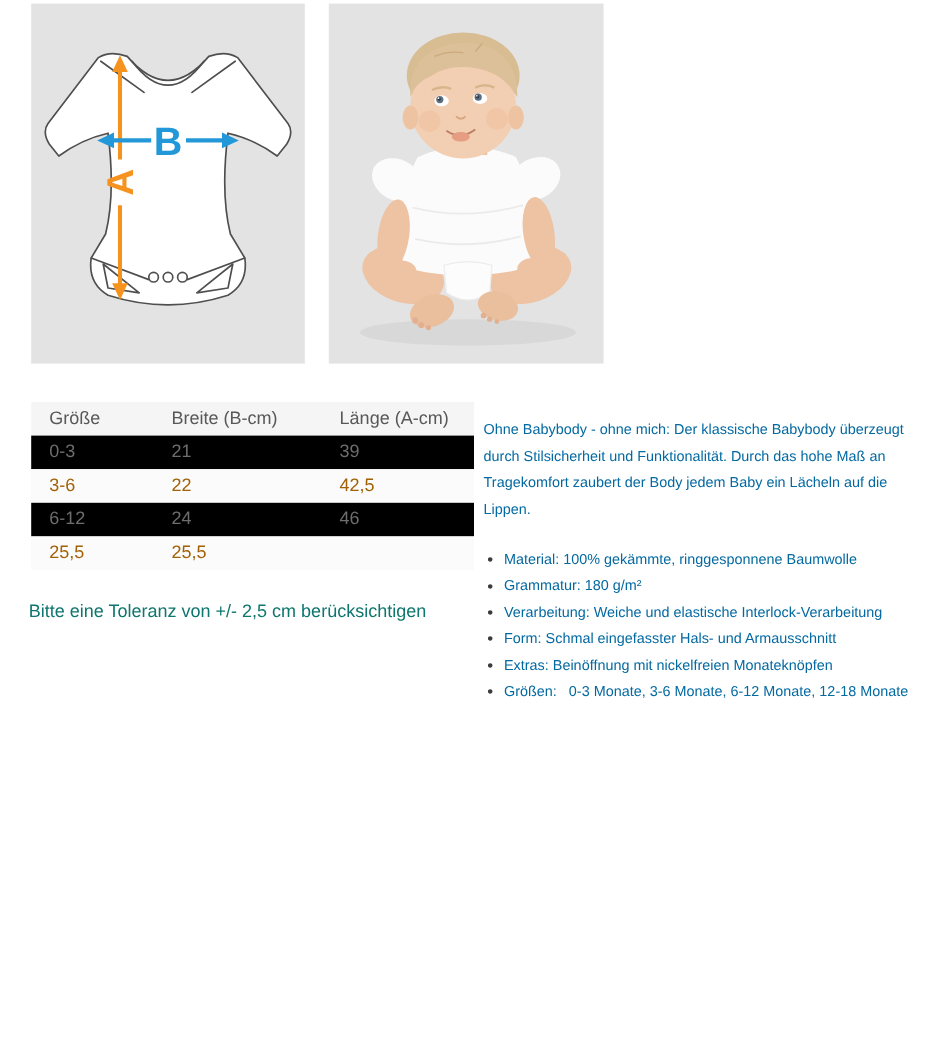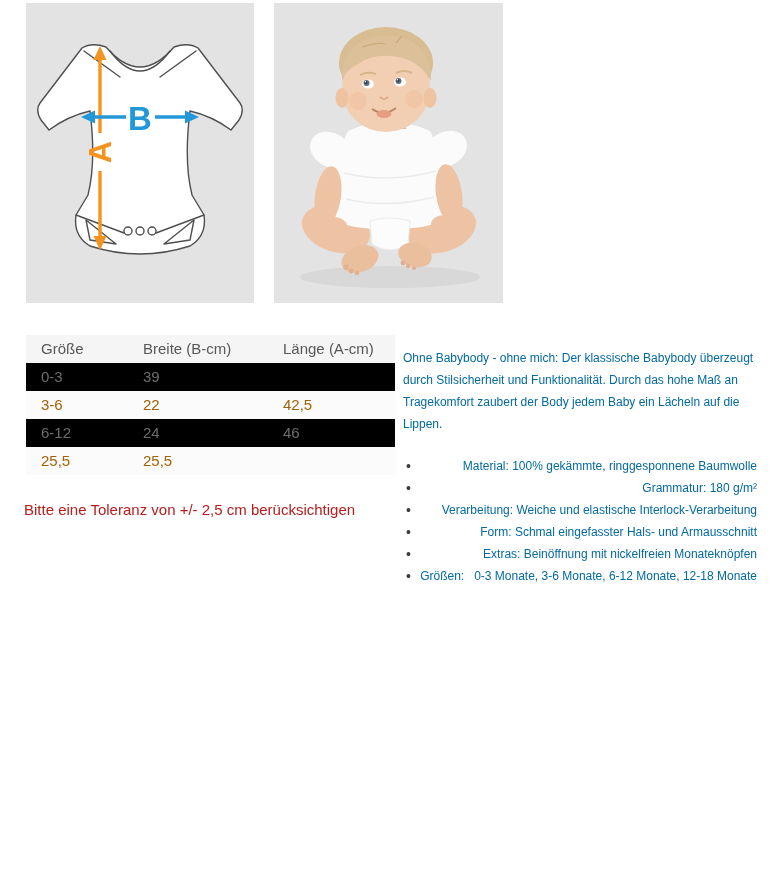--- a/index.html
+++ b/index.html
@@ -16,29 +16,29 @@
   
   .size-table { position:absolute; left:26px; top:335px; width:369px; font-size:15px; }
   .tr { display:grid; grid-template-columns:102px 140px 127px; height:28px; line-height:28px; }
   .tr > div { padding-left:15px; white-space:nowrap; overflow:hidden; }
   .tr.head { background:#f5f5f5; color:#585858; }
   .tr.r0, .tr.r2 { background:#000000; color:#6d6d6d; }
   .tr.r1, .tr.r3 { background:#fbfbfb; color:#a16207; }
 
   .note {
     position:absolute; left:24px; top:501px; width:380px;
-    font-size:15px; color:#b91c1c;
+    font-size:15px; color:#0f766e;
   }
 
   
   .description { position:absolute; left:403px; top:328px; width:354px;
     font-size:12px; line-height:22px; color:#0369a1;margin-top:19px; }
   .description p { margin:0; }
   .description ul { margin:20px 0 0 0; padding:0; list-style:none; }
-  .description li { position:relative; padding-left:17px; margin:0;text-align:right; }
+  .description li { position:relative; padding-left:17px; margin:0; }
   .description li::before { content:"\2022"; position:absolute; left:3px; top:0; font-size:14px; color:#3c3c3c; }
 </style>
 </head>
 <body>
 
 <div class="page">
 
   <div class="panel diagram" style="background: rgb(227, 227, 227);">
     <svg viewBox="0 0 228 300">
 
@@ -150,20 +150,21 @@
   </div>
 
   <div class="size-table">
     <div class="tr head">
       <div>Größe</div>
       <div>Breite (B-cm)</div>
       <div>Länge (A-cm)</div>
     </div>
     <div class="tr r0">
       <div>0-3</div>
+      <div>21</div>
       <div>39</div>
     </div>
     <div class="tr r1">
       <div>3-6</div>
       <div>22</div>
       <div>42,5</div>
     </div>
     <div class="tr r2">
       <div>6-12</div>
       <div>24</div>

